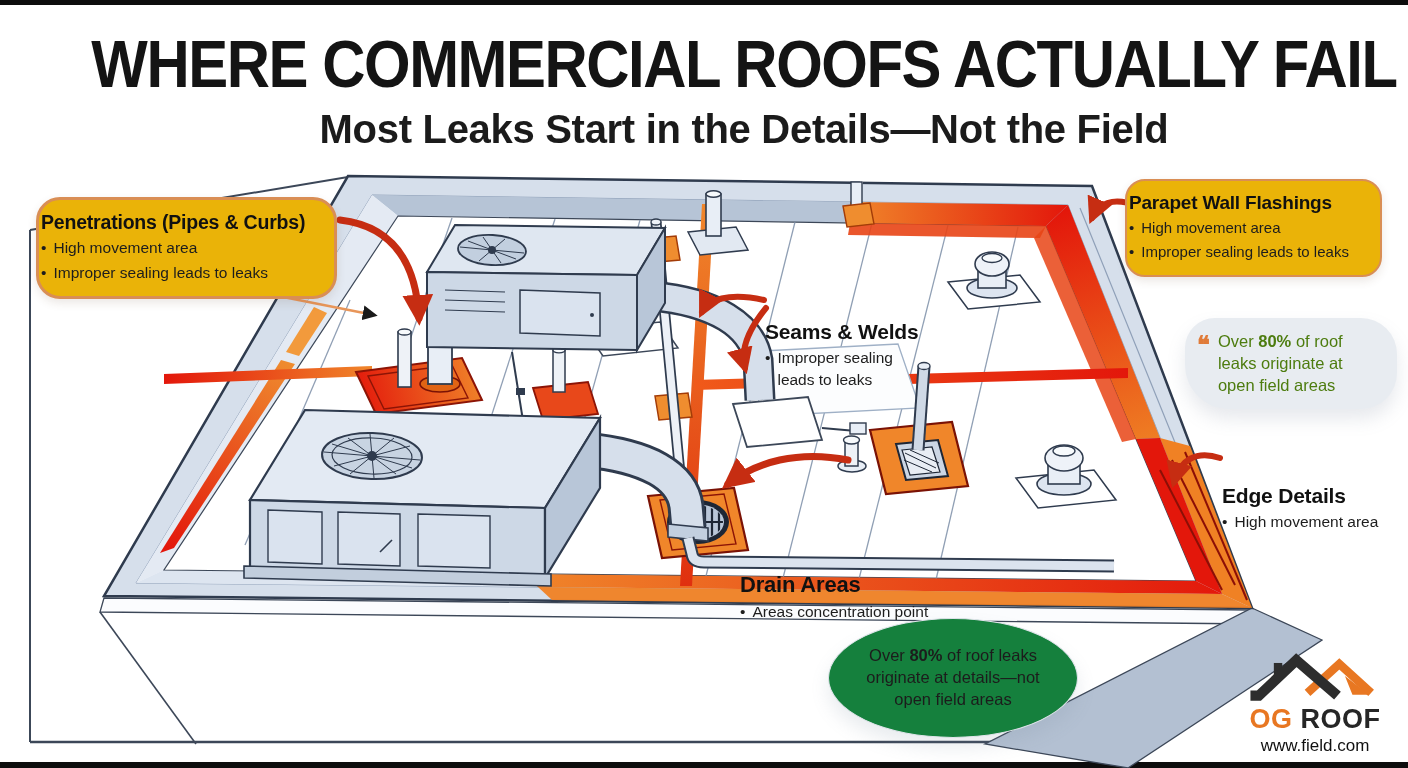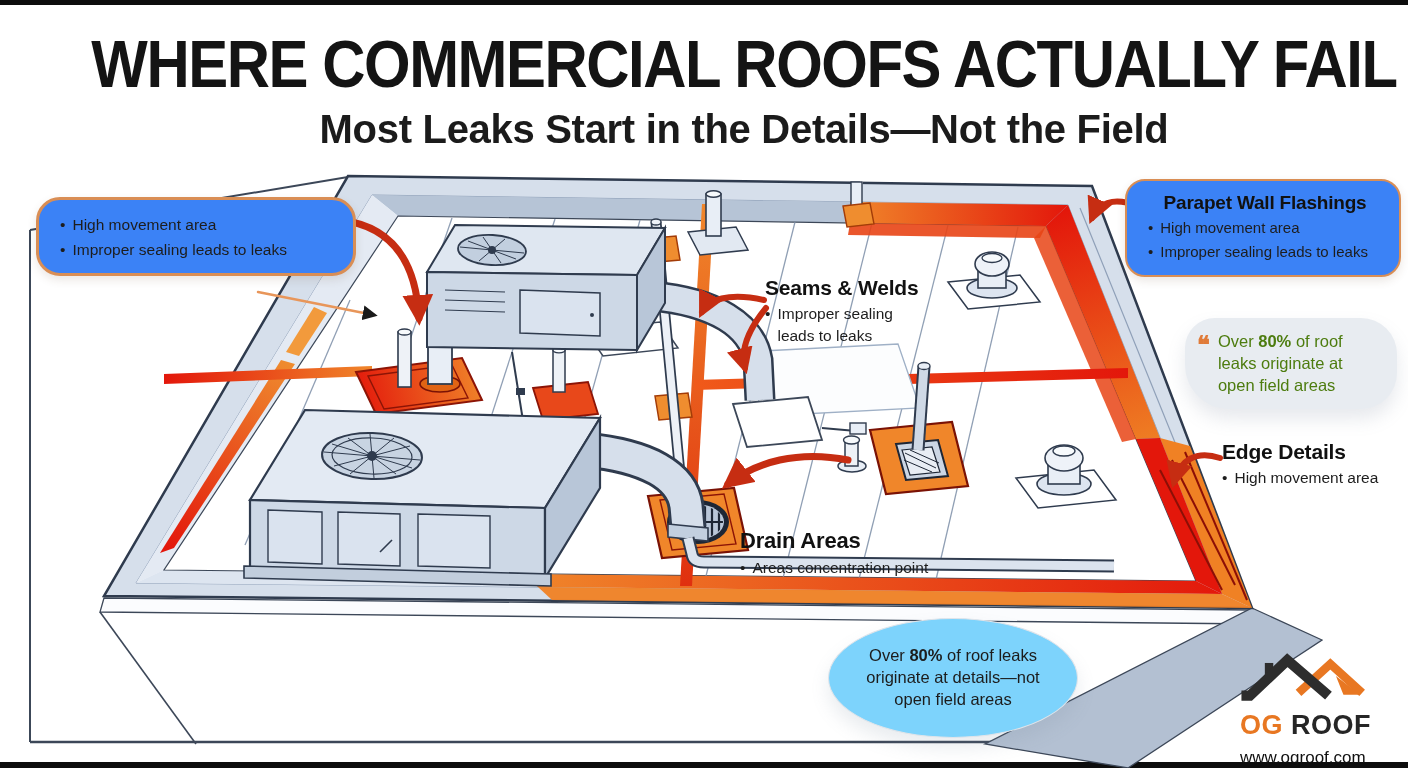--- a/index.html
+++ b/index.html
@@ -6,37 +6,37 @@
   .stage{position:relative;width:1408px;height:768px;background:#ffffff;overflow:hidden;
          font-family:"Liberation Sans",sans-serif;color:#1a1a1a;}
   .topbar{position:absolute;left:0;top:0;width:1408px;height:5px;background:#0d0d0d;}
   .bottombar{position:absolute;left:0;top:762px;width:1408px;height:6px;background:#0d0d0d;}
   .header{position:absolute;left:0;top:26px;width:1408px;text-align:center;z-index:3;padding-left:40px;}
   .title{display:inline-block;font-size:63px;font-weight:900;letter-spacing:-1.5px;color:#141414;
          transform:scaleX(.95) scaleY(1.06);transform-origin:center top;white-space:nowrap;}
   .subtitle{margin-top:9px;font-size:40px;font-weight:700;color:#1b1b1b;letter-spacing:-.3px;}
   svg.diagram{position:absolute;left:0;top:0;z-index:1;}
   .overlay{position:absolute;z-index:4;}
-  .callout{background:#3b82f6;border:3px solid #d98e55;border-radius:24px;padding:11px 17px 12px 21px;
-           box-shadow:0 4px 10px rgba(90,60,30,.12);text-align:center;}
+  .callout{background:#eab308;border:3px solid #d98e55;border-radius:24px;padding:11px 17px 12px 2px;
+           box-shadow:0 4px 10px rgba(90,60,30,.12);}
   .c-title{font-size:19.5px;font-weight:800;color:#111;white-space:nowrap;letter-spacing:-.2px;}
   .bullet{display:flex;gap:7px;font-size:15.5px;color:#1d1d1d;line-height:1.42;margin-top:3px;}
   .bullet .dot{flex:0 0 auto;}
-  .label .c-title{font-size:21px;}
+  .label .c-title{font-size:21px;margin-top:44px;}
   .label .bullet{font-size:15.5px;}
   .quote{background:#e8ecf1;border-radius:30px 36px 36px 44px;padding:13px 14px 13px 12px;
          display:flex;gap:8px;box-shadow:0 10px 18px rgba(120,135,155,.18);}
   .q-icon{color:#e07b39;font-size:24px;font-weight:900;line-height:1;margin-top:2px;}
   .q-text{font-size:16.5px;line-height:1.32;color:#4d7c0f;}
-  .stat-bubble{background:#7dd3fc;border:1px solid #dfe4ea;border-radius:50%;
+  .stat-bubble{background:#15803d;border:1px solid #dfe4ea;border-radius:50%;
                display:flex;align-items:center;justify-content:center;text-align:center;
                box-shadow:0 10px 18px rgba(120,135,155,.16);}
   .sb-text{font-size:16.5px;line-height:1.32;color:#1c1c1c;padding:0 20px;}
   b{font-weight:800;}
-  .brand{display:flex;flex-direction:column;gap:6px;}
+  .brand{display:flex;flex-direction:column;align-items:center;gap:0;}
   .brand-name{font-size:27px;font-weight:800;letter-spacing:.5px;white-space:nowrap;line-height:1;}
   .brand-og{color:#e87722;}
   .brand-roof{color:#262626;}
   .brand-site{font-size:17px;color:#101010;margin-top:3px;}
 </style>
 </head>
 <body>
 
 <div class="stage">
   <div class="topbar"></div>
@@ -291,20 +291,21 @@
       <path d="M340,220 C392,226 416,262 419,318" stroke="#c62d12" stroke-width="7" marker-end="url(#ah)"></path>
       <path d="M1138,206 C1112,196 1098,204 1092,218" stroke="#c62d12" stroke-width="6" marker-end="url(#ah)"></path>
       <path d="M764,300 C728,292 708,300 702,312" stroke="#c62d12" stroke-width="6" marker-end="url(#ah)"></path>
       <path d="M766,308 C748,330 740,350 745,368" stroke="#c62d12" stroke-width="6" marker-end="url(#ah)"></path>
       <path d="M848,460 C798,450 756,462 728,484" stroke="#c62d12" stroke-width="7" marker-end="url(#ah)"></path>
       <path d="M1220,458 C1196,450 1180,460 1174,482" stroke="#c62d12" stroke-width="6" marker-end="url(#ah)"></path>
     </g>
   </svg>
 
   <div class="overlay callout" style="left:36px;top:197px;width:276px;">
+    <div class="c-title">Penetrations (Pipes &amp; Curbs)</div>
     <div class="bullet">
       <span class="dot">•</span>
       <span>High movement area</span>
       </div>
     <div class="bullet">
       <span class="dot">•</span>
       <span>Improper sealing leads to leaks</span>
       </div>
   </div>
 
@@ -357,15 +358,15 @@
     <svg width="132" height="58" viewBox="0 0 140 62">
       <path d="M62,48 L96,17 L130,48" fill="none" stroke="#e87722" stroke-width="9"></path>
       <polygon points="102,30 128,50 110,50" fill="#e87722"></polygon>
       <rect x="26" y="16" width="9" height="17" fill="#2d2d2d"></rect>
       <path d="M1,51 L10,51 L50,13 L94,51" fill="none" stroke="#2d2d2d" stroke-width="11"></path>
     </svg>
     <div class="brand-name">
       <span class="brand-og">OG</span>
       <span class="brand-roof">ROOF</span>
     </div>
-    <div class="brand-site">www.ogroof.com</div>
+    <div class="brand-site">www.field.com</div>
   </div>
 </div>
 
 </body></html>

